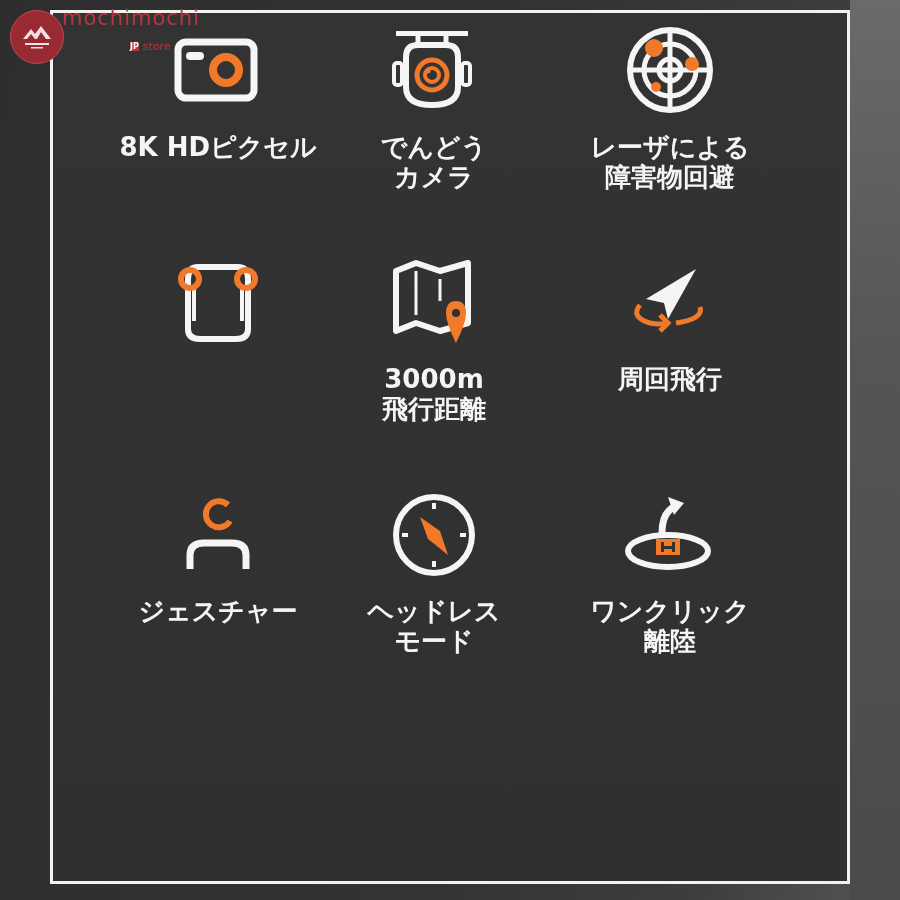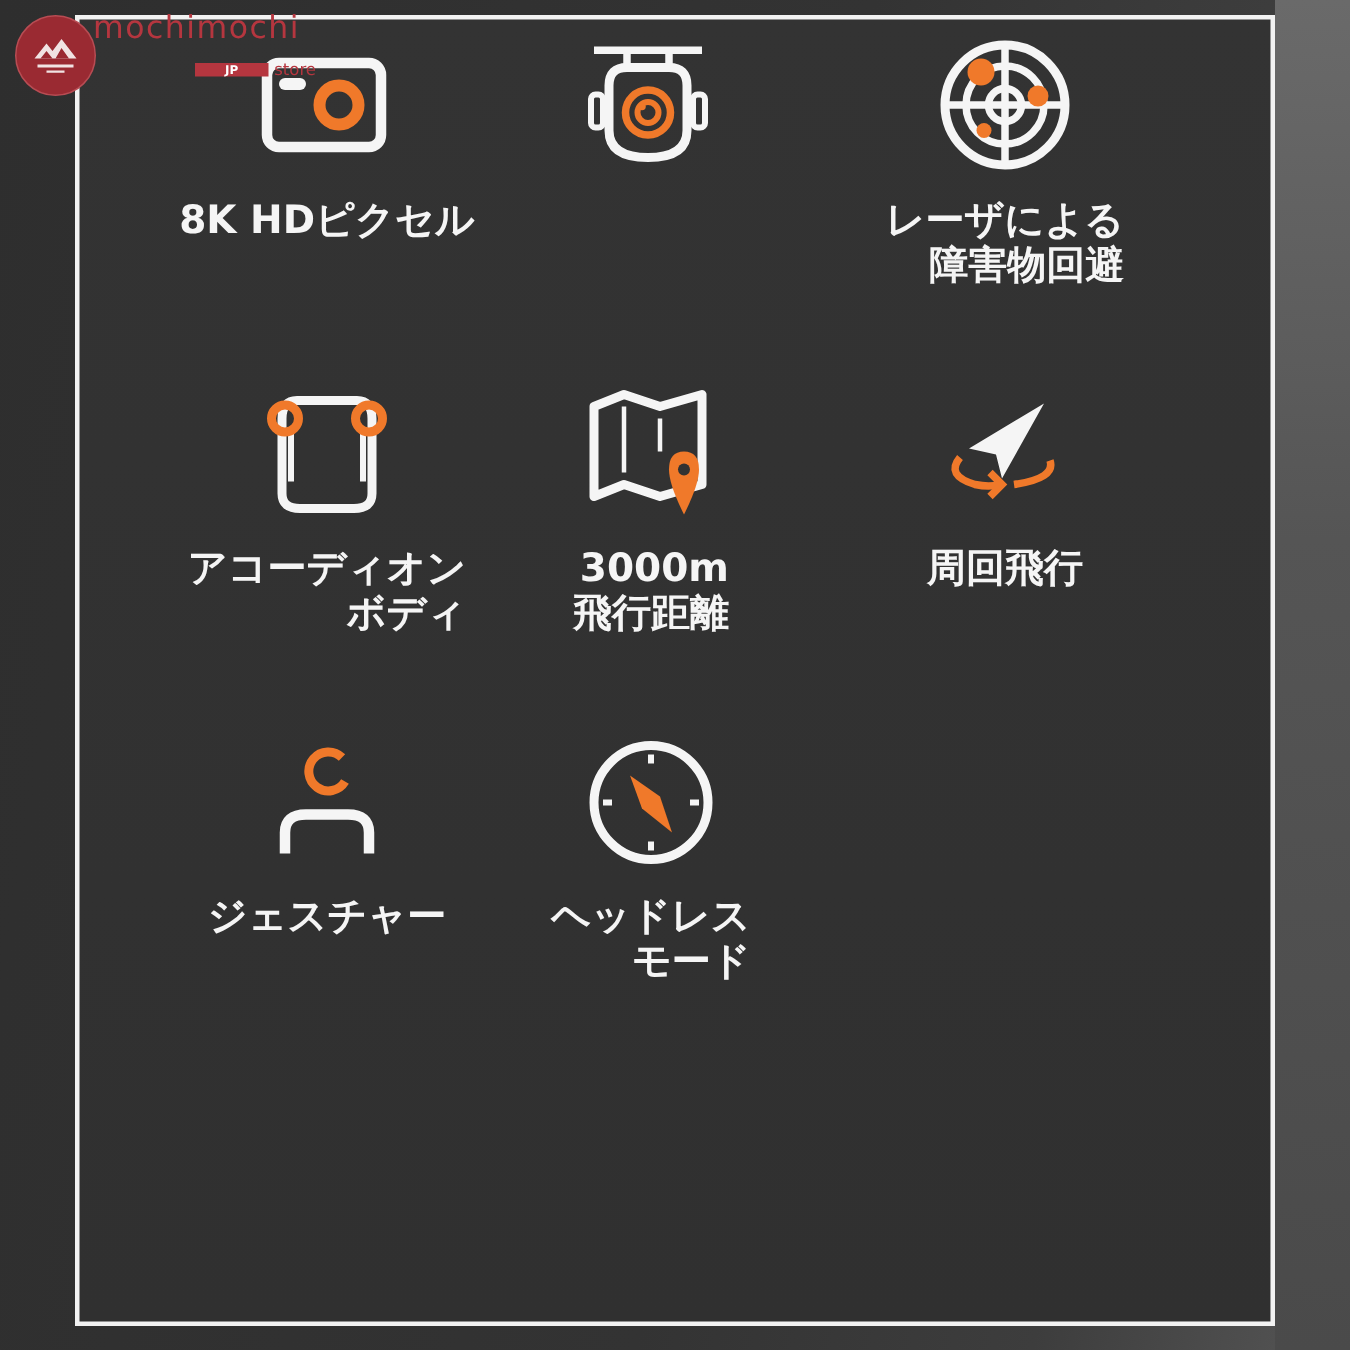--- a/index.html
+++ b/index.html
@@ -23,31 +23,31 @@
     display: flex; align-items: center; justify-content: center; z-index: 3;
   }
   .logo-text {
     position: absolute; left: 62px; top: 6px; color: #b5363f;
     font-family: "DejaVu Sans", sans-serif; font-size: 21px; letter-spacing: 1px; z-index: 3;
   }
   .logo-sub {
     position: absolute; left: 130px; top: 40px; z-index: 3;
     display: flex; align-items: center; gap: 4px; font-size: 11px; color: #b5363f;
   }
-  .logo-sub .tag { background: #b5363f; color: #fff; font-size: 8px; padding: 0 20px; font-weight: bold; }
+  .logo-sub .tag { background: #b5363f; color: #fff; font-size: 8px; padding: 0 0; font-weight: bold; }
 
   .grid {
     position: absolute; left: 118px; top: 20px; width: 672px; height: 860px;
     display: grid; grid-template-columns: 200px 232px 240px; grid-template-rows: 232px 232px 230px 166px;
   }
   .cell { display: flex; flex-direction: column; align-items: center; }
   .icon { width: 100px; height: 100px; display: flex; align-items: center; justify-content: center; }
   .label {
     margin-top: 12px; color: #f5f5f5; font-weight: bold; font-size: 26px; line-height: 30px;
-    text-align: right; white-space: nowrap;
+    text-align: center; white-space: nowrap;
   }
 </style>
 </head>
 <body>
 
 <div class="bg-right"></div>
 <div class="frame"></div>
 
 <div class="logo">
   <svg width="40" height="40" viewBox="0 0 40 40">
@@ -85,20 +85,24 @@
         <rect x="12" y="6" width="72" height="5" fill="#f5f5f5"></rect>
         <path d="M34 11 V20 H62 V11" fill="none" stroke="#f5f5f5" stroke-width="5"></path>
         <path d="M22 32 Q22 20 34 20 H62 Q74 20 74 32 V62 Q74 80 48 80 Q22 80 22 62 Z" fill="none" stroke="#f5f5f5" stroke-width="6"></path>
         <rect x="10" y="38" width="8" height="22" rx="3" fill="none" stroke="#f5f5f5" stroke-width="4"></rect>
         <rect x="78" y="38" width="8" height="22" rx="3" fill="none" stroke="#f5f5f5" stroke-width="4"></rect>
         <circle cx="48" cy="50" r="15" fill="none" stroke="#f0792a" stroke-width="5"></circle>
         <circle cx="48" cy="50" r="7" fill="none" stroke="#f0792a" stroke-width="4"></circle>
         <circle cx="44" cy="46" r="2.5" fill="#f0792a"></circle>
       </svg>
     </div>
+    <div class="label">
+      <div>でんどう</div>
+        <div>カメラ</div>
+    </div>
   </div>
 
   <div class="cell">
     <div class="icon">
       <svg width="100" height="96" viewBox="0 0 100 96">
         <circle cx="50" cy="48" r="40" fill="none" stroke="#f5f5f5" stroke-width="6"></circle>
         <circle cx="50" cy="48" r="26" fill="none" stroke="#f5f5f5" stroke-width="5"></circle>
         <circle cx="50" cy="48" r="11" fill="none" stroke="#f5f5f5" stroke-width="5"></circle>
         <line x1="50" y1="8" x2="50" y2="88" stroke="#f5f5f5" stroke-width="5"></line>
         <line x1="10" y1="48" x2="90" y2="48" stroke="#f5f5f5" stroke-width="5"></line>
@@ -116,24 +120,20 @@
 
   <div class="cell">
     <div class="icon">
       <svg width="100" height="90" viewBox="0 0 100 90">
         <path d="M30 10 H70 Q80 10 80 22 V72 Q80 82 68 82 H32 Q20 82 20 72 V22 Q20 10 30 10 Z" fill="none" stroke="#f5f5f5" stroke-width="6"></path>
         <path d="M26 28 V64 M74 28 V64" stroke="#f5f5f5" stroke-width="4"></path>
         <circle cx="22" cy="22" r="9" fill="none" stroke="#f0792a" stroke-width="6"></circle>
         <circle cx="78" cy="22" r="9" fill="none" stroke="#f0792a" stroke-width="6"></circle>
       </svg>
     </div>
-    <div class="label">
-      <div>アコーディオン</div>
-        <div>ボディ</div>
-    </div>
   </div>
 
   <div class="cell">
     <div class="icon">
       <svg width="100" height="90" viewBox="0 0 100 90">
         <path d="M12 14 L32 6 L56 14 L84 6 V66 L56 74 L32 66 L12 74 Z" fill="none" stroke="#f5f5f5" stroke-width="6" stroke-linejoin="round"></path>
         <line x1="32" y1="14" x2="32" y2="58" stroke="#f5f5f5" stroke-width="3"></line>
         <line x1="56" y1="22" x2="56" y2="44" stroke="#f5f5f5" stroke-width="3"></line>
         <path d="M62 56 Q62 44 72 44 Q82 44 82 56 Q82 66 72 86 Q62 66 62 56 Z" fill="#f0792a"></path>
         <circle cx="72" cy="56" r="4" fill="#323232"></circle>
@@ -184,14 +184,31 @@
         <line x1="76" y1="46" x2="82" y2="46" stroke="#f5f5f5" stroke-width="4"></line>
         <path d="M36 28 L56 42 L64 66 L44 50 Z" fill="#f0792a"></path>
       </svg>
     </div>
     <div class="label">
       <div>ヘッドレス</div>
         <div>モード</div>
     </div>
   </div>
 
+  <div class="cell">
+    <div class="icon">
+      <svg width="100" height="90" viewBox="0 0 100 90">
+        <path d="M42 44 Q42 24 54 18" fill="none" stroke="#f5f5f5" stroke-width="7"></path>
+        <path d="M48 8 L64 14 L54 26 Z" fill="#f5f5f5"></path>
+        <ellipse cx="48" cy="62" rx="40" ry="16" fill="none" stroke="#f5f5f5" stroke-width="6"></ellipse>
+        <rect x="36" y="50" width="24" height="16" fill="#f0792a"></rect>
+        <rect x="41" y="53" width="3" height="10" fill="#323232"></rect>
+        <rect x="52" y="53" width="3" height="10" fill="#323232"></rect>
+        <rect x="44" y="57" width="8" height="3" fill="#323232"></rect>
+      </svg>
+    </div>
+    <div class="label">
+      <div>ワンクリック</div>
+        <div>離陸</div>
+    </div>
+  </div>
 
 </div>
 
 </body></html>

